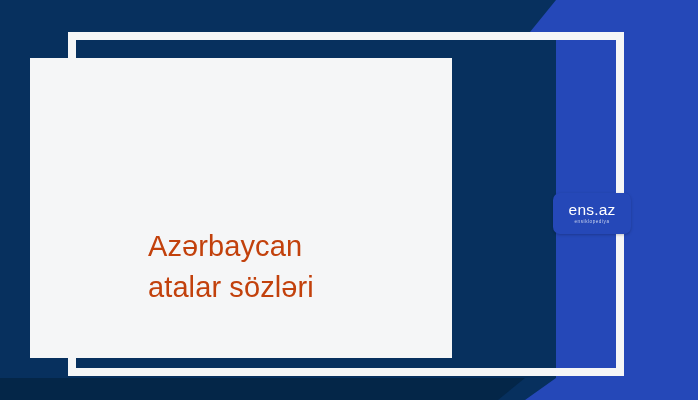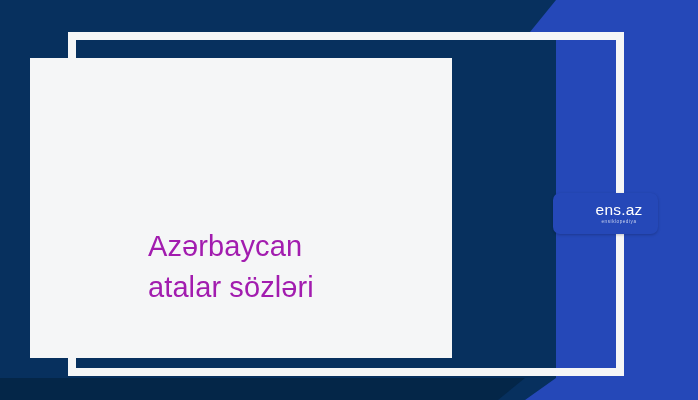--- a/index.html
+++ b/index.html
@@ -51,21 +51,21 @@
     width: 422px;
     height: 300px;
     background: #f5f6f7;
   }
 
   .card-title {
     position: absolute;
     left: 118px;
     top: 168px;
     width: 300px;
-    color: #a21caf;
+    color: #c2410c;
     font-size: 29px;
     line-height: 1.42;
     font-weight: 400;
     letter-spacing: 0.1px;
     white-space: pre-line;
   }
 
   
   .logo-badge {
     position: absolute;
@@ -73,21 +73,20 @@
     top: 193px;
     width: 78px;
     height: 41px;
     background: #2548b8;
     border-radius: 7px;
     display: flex;
     flex-direction: column;
     align-items: center;
     justify-content: center;
     box-shadow: 0 1px 3px rgba(0,0,0,0.22);
-    padding-left: 27px;
   }
   .logo-word {
     color: #ffffff;
     font-size: 15.5px;
     line-height: 1;
     letter-spacing: 0.2px;
     font-weight: 400;
   }
   .logo-sub {
     color: #c6d0ee;

